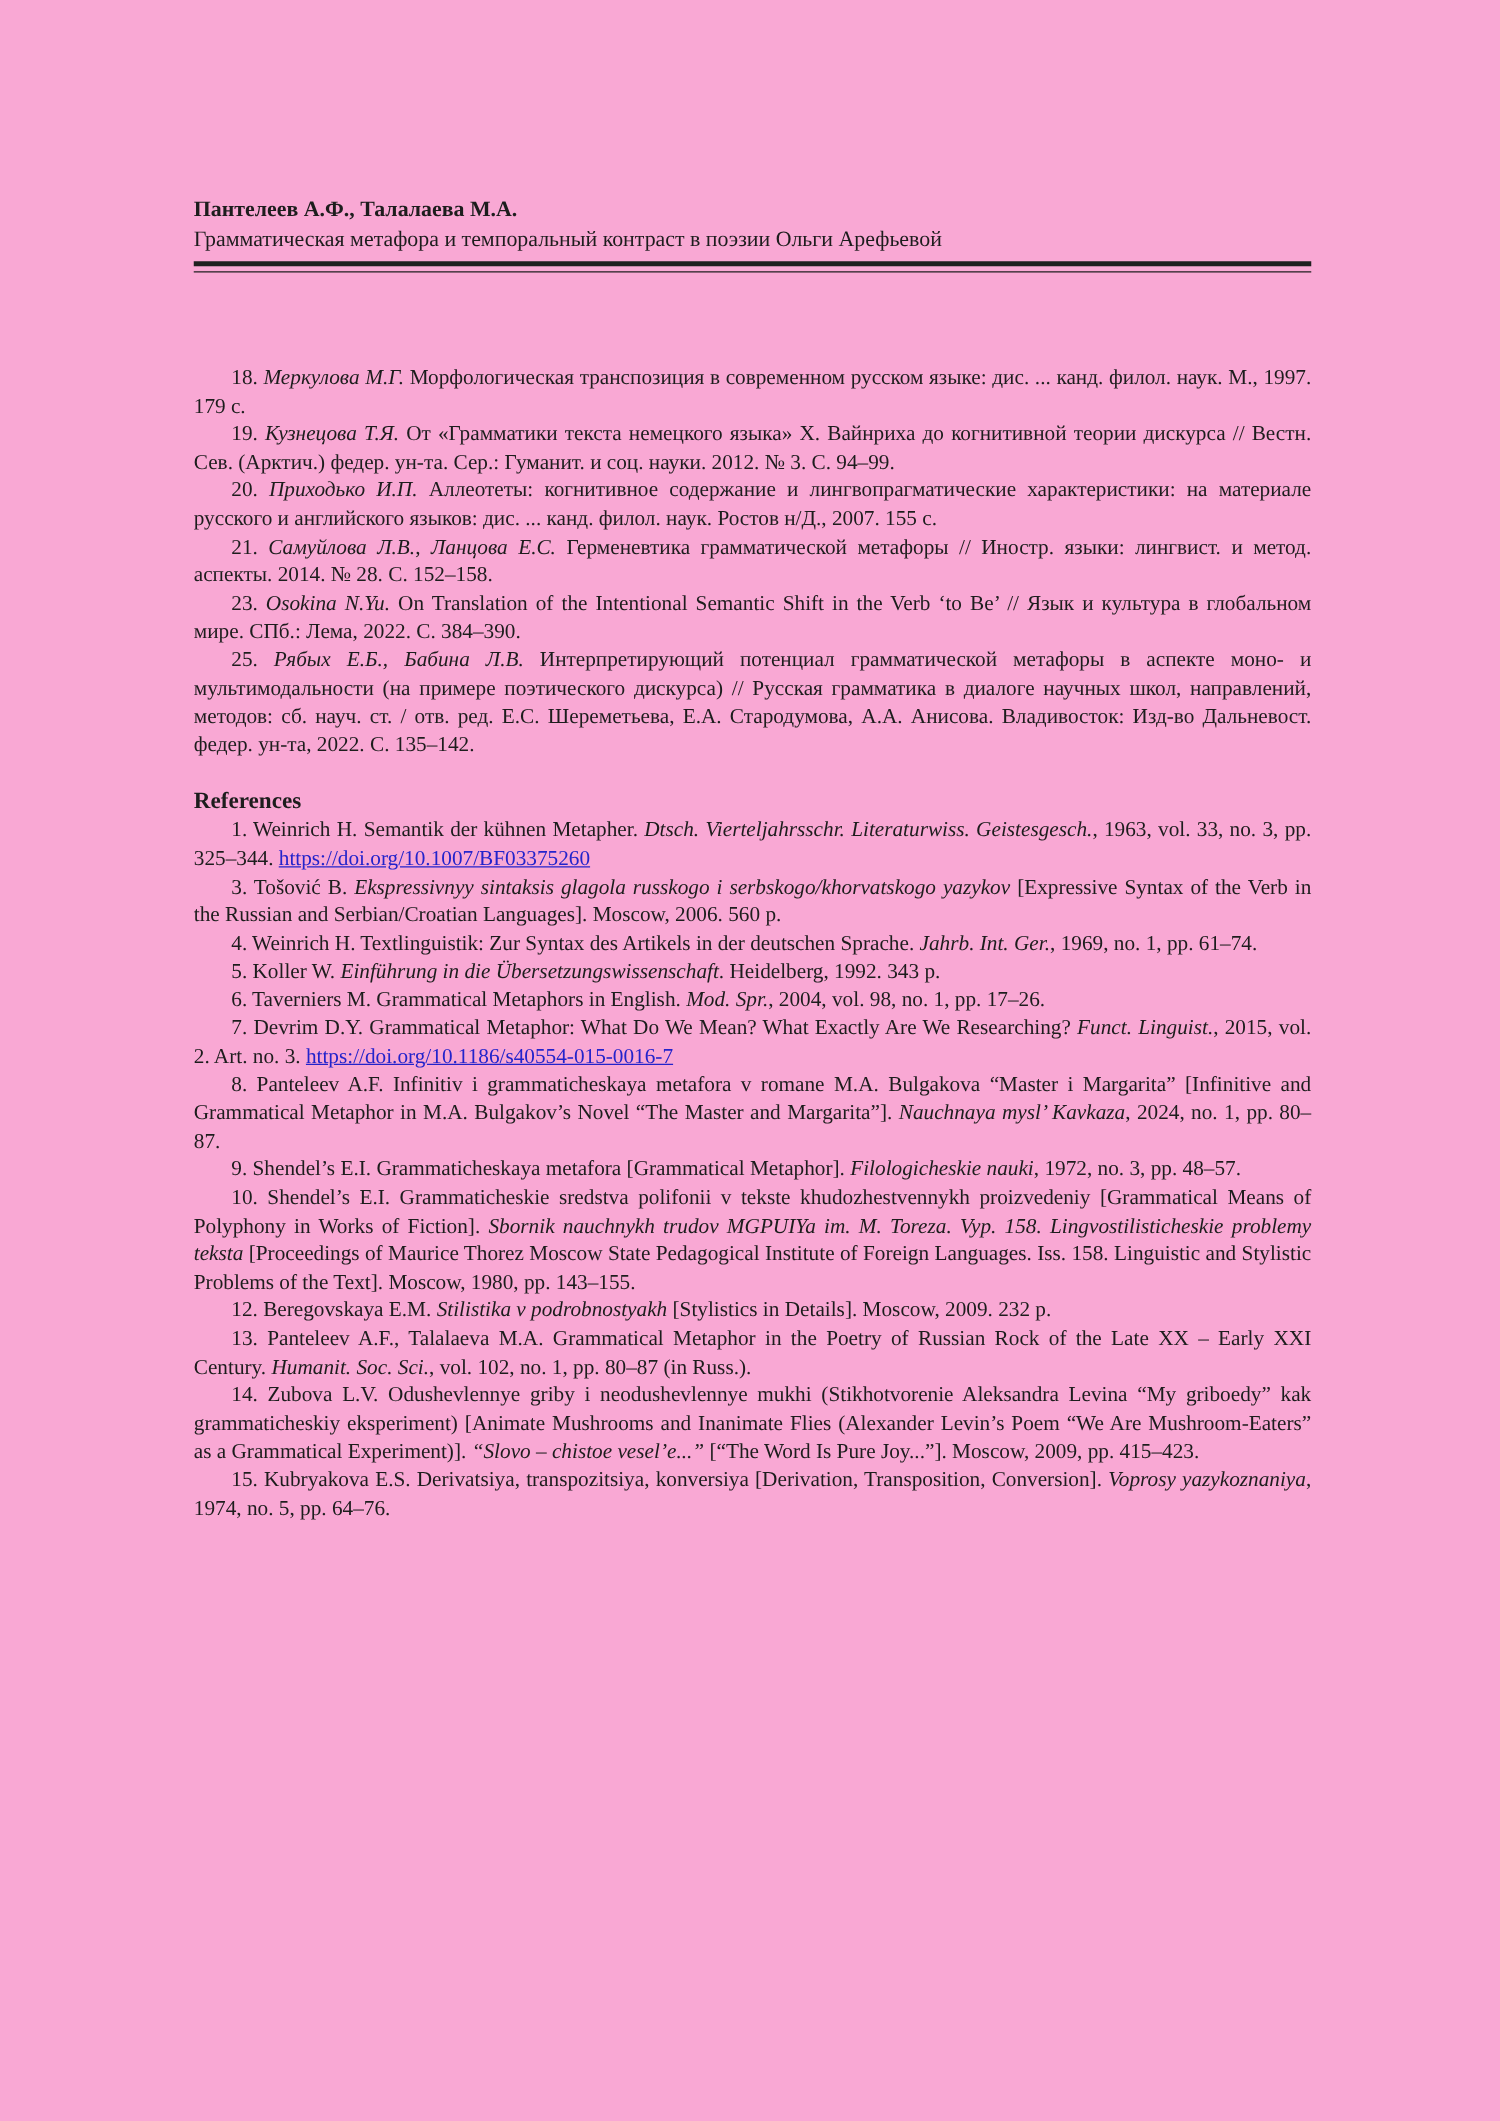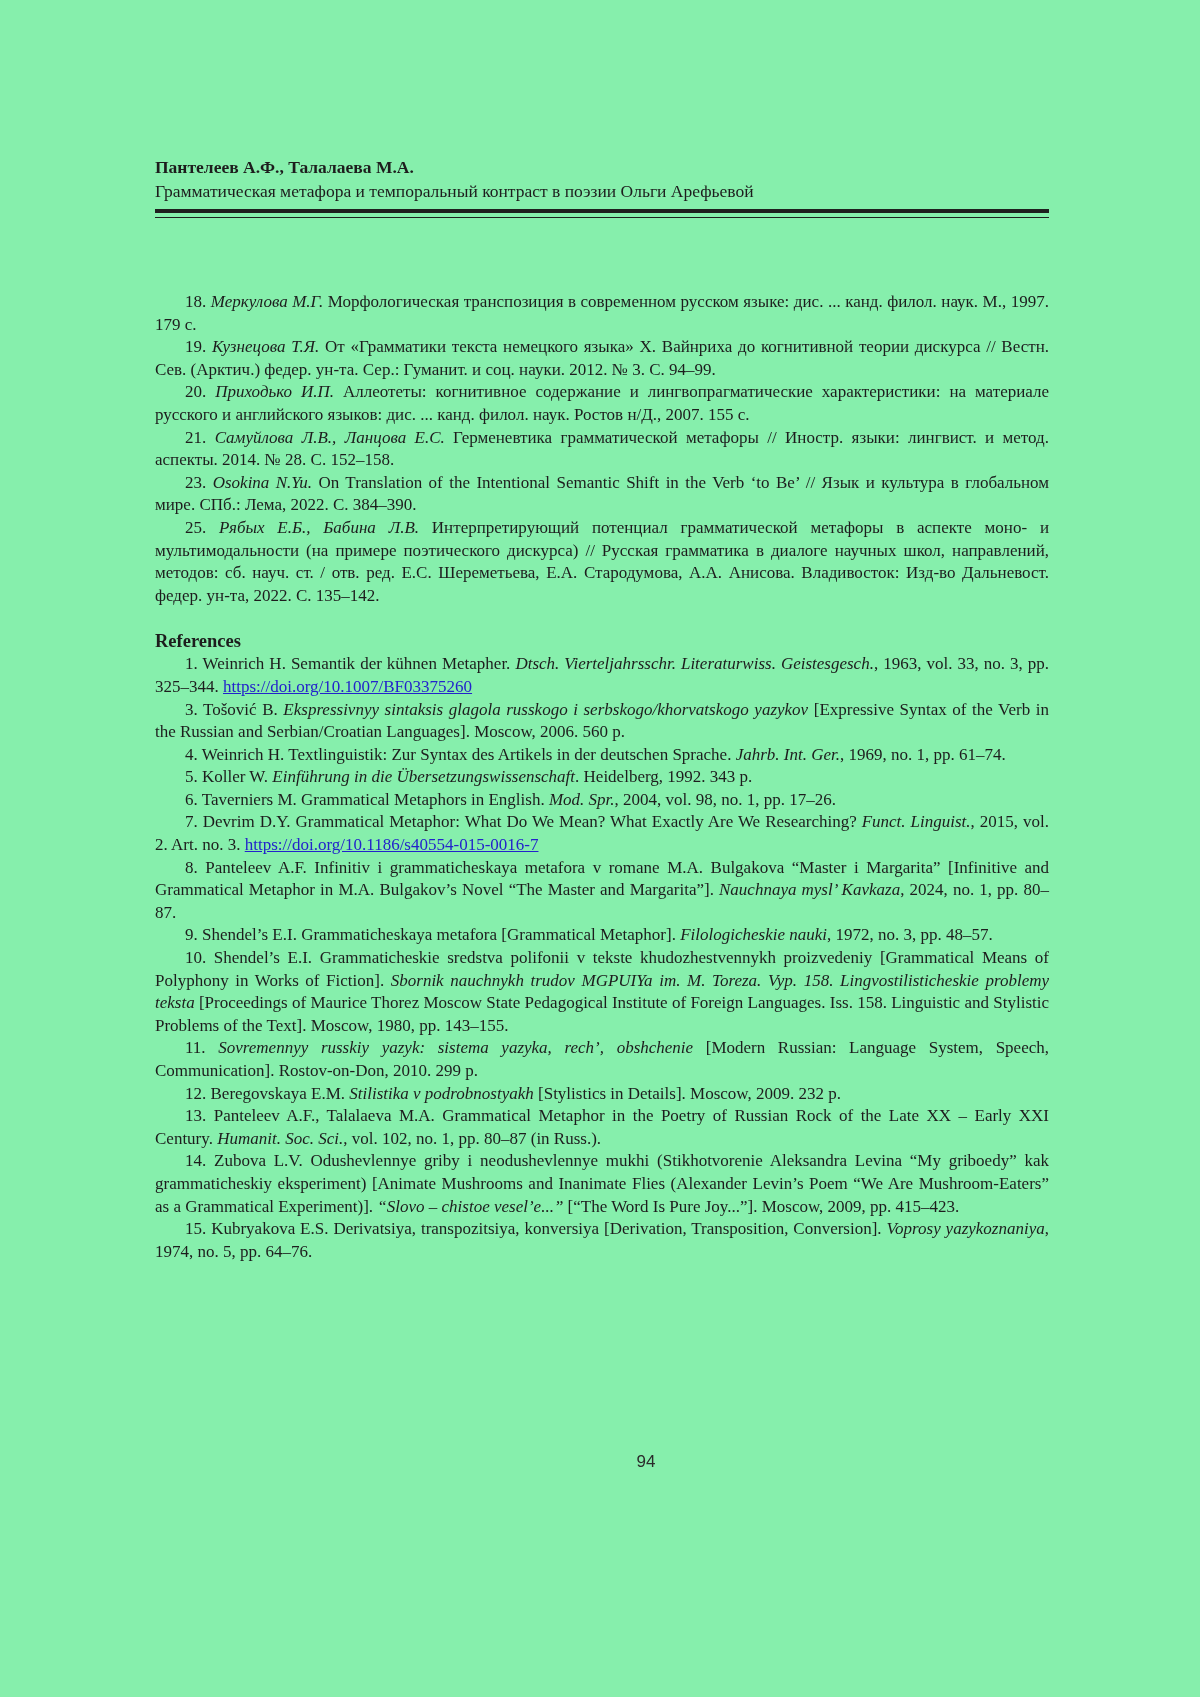--- a/index.html
+++ b/index.html
@@ -3,21 +3,21 @@
 <meta charset="utf-8">
 <style>
   html,body { margin:0; padding:0; }
   body {
     width:1200px; height:1697px; background:#ffffff;
     font-family:"Liberation Serif","DejaVu Serif",serif;
     color:#1d1d1d;
     position:relative;
     -webkit-font-smoothing:antialiased;
   }
-  .page { position:absolute; inset:0; width:1200px; height:1697px; background:#86efac; }
+  .page { position:absolute; inset:0; width:1200px; height:1697px; background:#f9a8d4; }
   .content { position:absolute; left:155px; top:155px; width:894px; }
 
   .hdr-authors { font-size:17.5px; line-height:24px; font-weight:bold; }
   .hdr-title   { font-size:17.5px; line-height:24px; font-weight:normal; }
   .double-rule { margin-top:6px; height:4px;
                  border-top:4.5px solid #1f1f1f; border-bottom:1.8px solid #1f1f1f; }
 
   .ref-list { margin:0; }
   .refs-ru { margin-top:73px; }
   .refs-en { }
@@ -70,25 +70,21 @@
     <div class="ref-list refs-en" lang="en">
         <p class="ref"><span>1. Weinrich H. Semantik der kühnen Metapher. </span><span class="it">Dtsch. Vierteljahrsschr. Literaturwiss. Geistesgesch.</span><span>, 1963, vol. 33, no. 3, pp. 325–344. </span><a class="doi-link" href="#">https://doi.org/10.1007/BF03375260</a></p>
         <p class="ref"><span>3. Tošović B. </span><span class="it">Ekspressivnyy sintaksis glagola russkogo i serbskogo/khorvatskogo yazykov</span><span> [Expressive Syntax of the Verb in the Russian and Serbian/Croatian Languages]. Moscow, 2006. 560 p.</span></p>
         <p class="ref"><span>4. Weinrich H. Textlinguistik: Zur Syntax des Artikels in der deutschen Sprache. </span><span class="it">Jahrb. Int. Ger.</span><span>, 1969, no. 1, pp. 61–74.</span></p>
         <p class="ref"><span>5. Koller W. </span><span class="it">Einführung in die Übersetzungswissenschaft</span><span>. Heidelberg, 1992. 343 p.</span></p>
         <p class="ref"><span>6. Taverniers M. Grammatical Metaphors in English. </span><span class="it">Mod. Spr.</span><span>, 2004, vol. 98, no. 1, pp. 17–26.</span></p>
         <p class="ref"><span>7. Devrim D.Y. Grammatical Metaphor: What Do We Mean? What Exactly Are We Researching? </span><span class="it">Funct. Linguist.</span><span>, 2015, vol. 2. Art. no. 3. </span><a class="doi-link" href="#">https://doi.org/10.1186/s40554-015-0016-7</a></p>
         <p class="ref"><span>8. Panteleev A.F. Infinitiv i grammaticheskaya metafora v romane M.A. Bulgakova “Master i Margarita” [Infinitive and Grammatical Metaphor in M.A. Bulgakov’s Novel “The Master and Margarita”]. </span><span class="it">Nauchnaya mysl’ Kavkaza</span><span>, 2024, no. 1, pp. 80–87.</span></p>
         <p class="ref"><span>9. Shendel’s E.I. Grammaticheskaya metafora [Grammatical Metaphor]. </span><span class="it">Filologicheskie nauki</span><span>, 1972, no. 3, pp. 48–57.</span></p>
         <p class="ref"><span>10. Shendel’s E.I. Grammaticheskie sredstva polifonii v tekste khudozhestvennykh proizvedeniy [Grammatical Means of Polyphony in Works of Fiction]. </span><span class="it">Sbornik nauchnykh trudov MGPUIYa im. M. Toreza. Vyp. 158. Lingvostilisticheskie problemy teksta</span><span> [Proceedings of Maurice Thorez Moscow State Pedagogical Institute of Foreign Languages. Iss. 158. Linguistic and Stylistic Problems of the Text]. Moscow, 1980, pp. 143–155.</span></p>
-        <p class="ref"><span>11. </span><span class="it">Sovremennyy russkiy yazyk: sistema yazyka, rech’, obshchenie</span><span> [Modern Russian: Language System, Speech, Communication]. Rostov-on-Don, 2010. 299 p.</span></p>
         <p class="ref"><span>12. Beregovskaya E.M. </span><span class="it">Stilistika v podrobnostyakh</span><span> [Stylistics in Details]. Moscow, 2009. 232 p.</span></p>
         <p class="ref"><span>13. Panteleev A.F., Talalaeva M.A. Grammatical Metaphor in the Poetry of Russian Rock of the Late XX – Early XXI Century. </span><span class="it">Humanit. Soc. Sci.</span><span>, vol. 102, no. 1, pp. 80–87 (in Russ.).</span></p>
         <p class="ref"><span>14. Zubova L.V. Odushevlennye griby i neodushevlennye mukhi (Stikhotvorenie Aleksandra Levina “My griboedy” kak grammaticheskiy eksperiment) [Animate Mushrooms and Inanimate Flies (Alexander Levin’s Poem “We Are Mushroom-Eaters” as a Grammatical Experiment)]. </span><span class="it">“Slovo – chistoe vesel’e...”</span><span> [“The Word Is Pure Joy...”]. Moscow, 2009, pp. 415–423.</span></p>
         <p class="ref"><span>15. Kubryakova E.S. Derivatsiya, transpozitsiya, konversiya [Derivation, Transposition, Conversion]. </span><span class="it">Voprosy yazykoznaniya</span><span>, 1974, no. 5, pp. 64–76.</span></p>
       </div>
 
   </div>
 
-  <div class="page-number-row">
-    <span>94</span>
-  </div>
 </div>
 
 </body></html>

